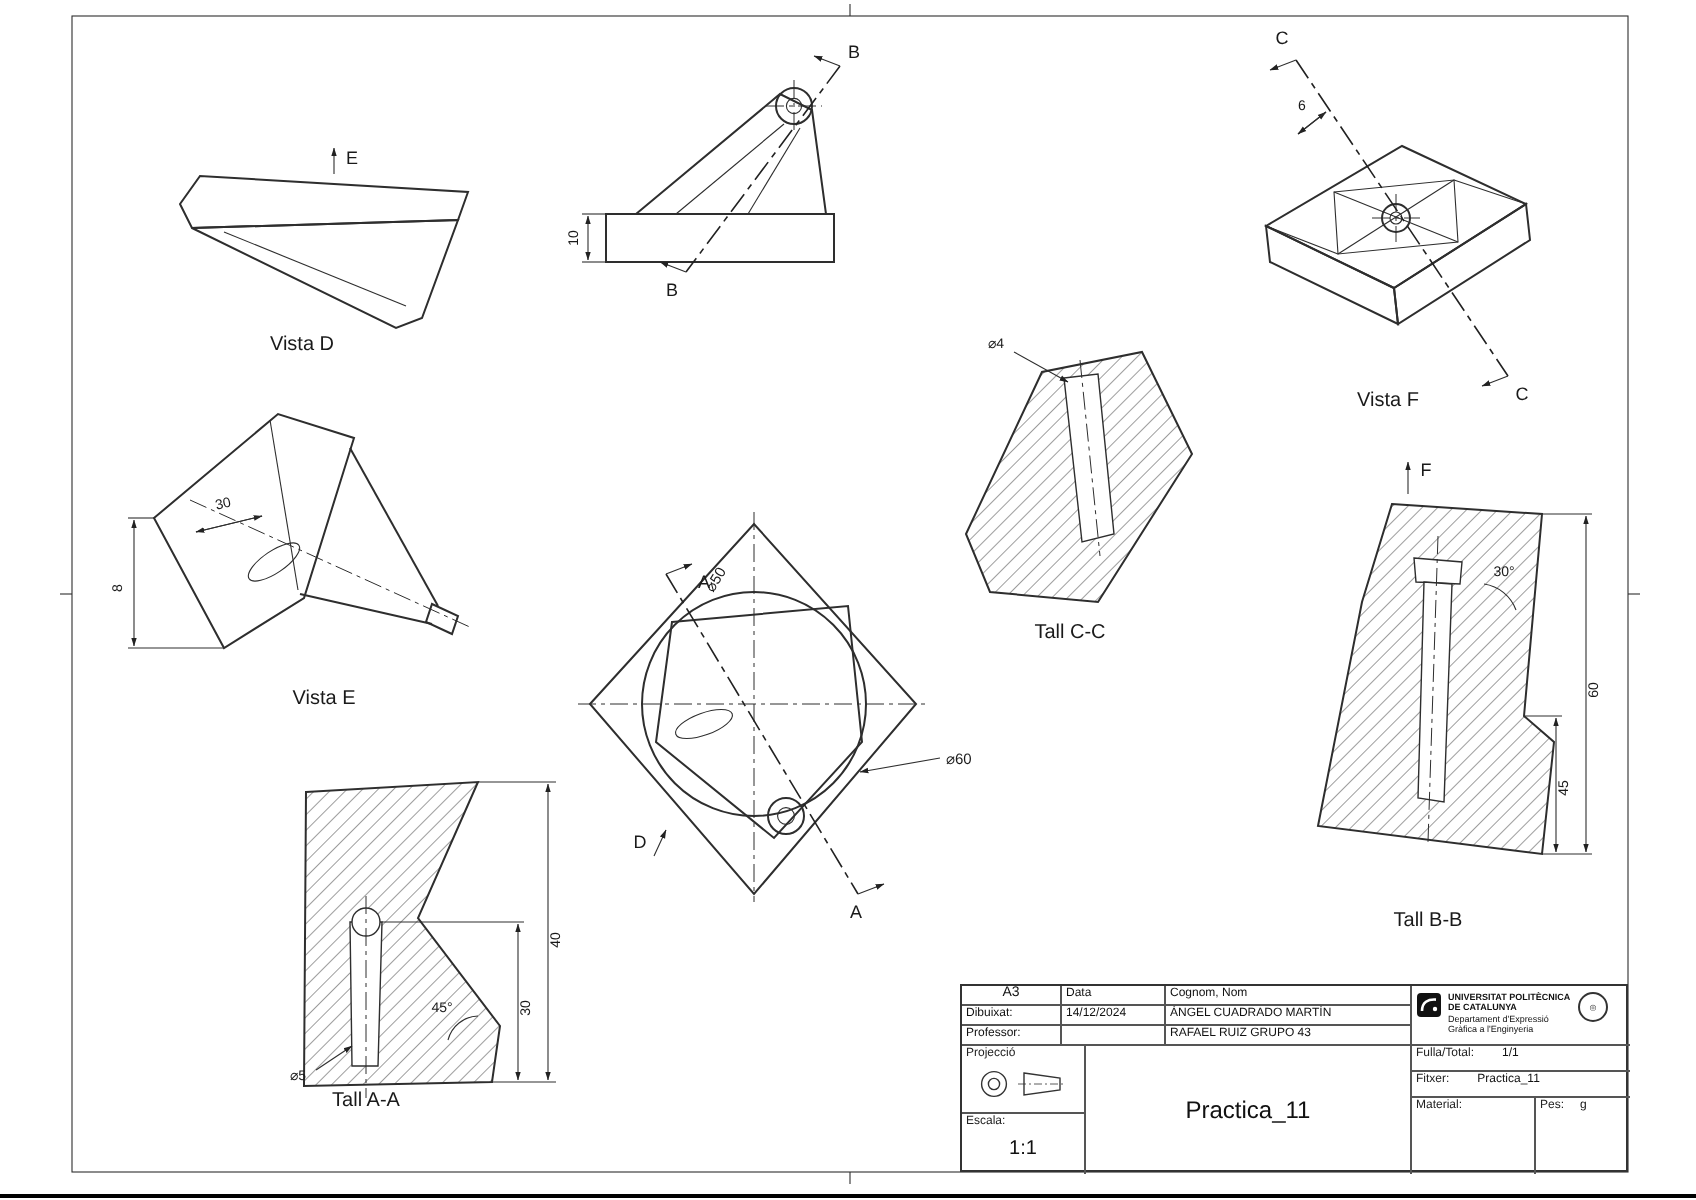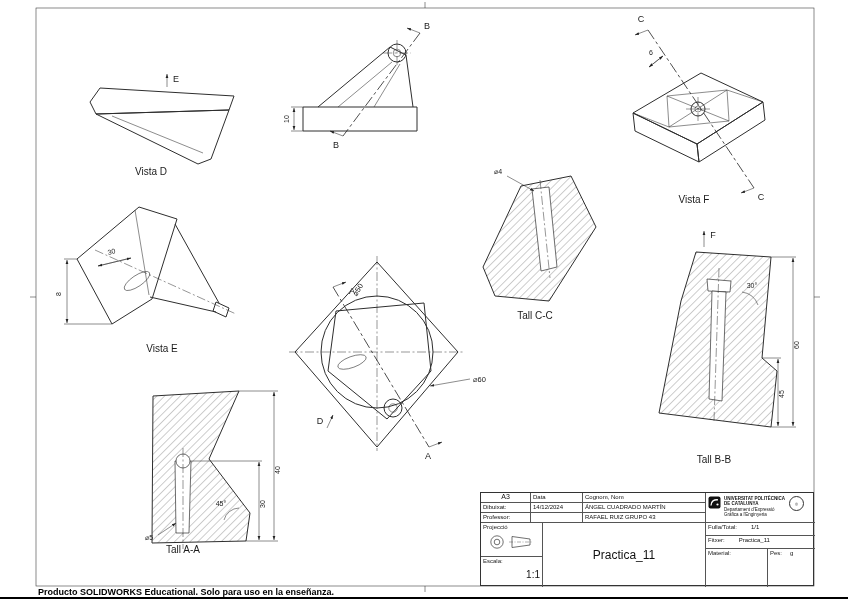--- a/index.html
+++ b/index.html
@@ -18,21 +18,21 @@
   .sec{fill:none;stroke:#222;stroke-width:0.8;stroke-dasharray:11 3 3 3}
   .white{fill:#fff;stroke:#2e2e2e;stroke-width:0.7}
   #titleblock{position:absolute;left:480px;top:492px;width:334px;height:94px;border:1px solid #333;background:#fff;font-size:6px;color:#111}
   .cell{position:absolute;border-right:1px solid #555;border-bottom:1px solid #555;padding:1px 2px;overflow:hidden;line-height:1.25}
   .no-r{border-right:none}
   .no-b{border-bottom:none}
   .c-center{display:flex;align-items:center;justify-content:center}
   .lbl{font-size:6px;color:#222}
   .val{font-size:6px}
   #c-title{display:flex;align-items:center;justify-content:center;font-size:12px}
-  #c-escala .scaleval{font-size:10px;text-align:right;margin-top:3px}
+  #c-escala .scaleval{font-size:10px;text-align:center;margin-top:3px}
   #c-logo{display:flex;align-items:flex-start;gap:3px;padding-top:3px}
   .logo-text{font-size:4.5px;line-height:1.2;width:62px}
   .logo-text .l1{font-weight:bold}
   .seal{width:15px;height:15px;border:1px solid #333;border-radius:50%;display:flex;align-items:center;justify-content:center;font-size:4px;color:#333}
   .rowflex{display:flex;gap:14px;align-items:baseline}
   #footer{position:absolute;left:38px;top:587px;font-size:9px;font-weight:bold;color:#000;white-space:nowrap}
   #bottomline{position:absolute;left:0;top:597px;width:848px;height:2px;background:#000}
 </style>
 </head>
 <body>
@@ -253,16 +253,15 @@
   </div>
   <div class="cell no-b" style="left:225px;top:56px;width:62px;height:38px">
     <span class="lbl">Material:</span>
   </div>
   <div class="cell no-r no-b rowflex" style="left:287px;top:56px;width:47px;height:38px;align-items:flex-start;gap:8px">
     <span class="lbl">Pes:</span>
     <span class="val">g</span>
   </div>
 </div>
 
-<div id="footer">Producto SOLIDWORKS Educational. Solo para uso en la enseñanza.</div>
 <div id="bottomline"></div>
 
 </div>
 
 </body></html>

